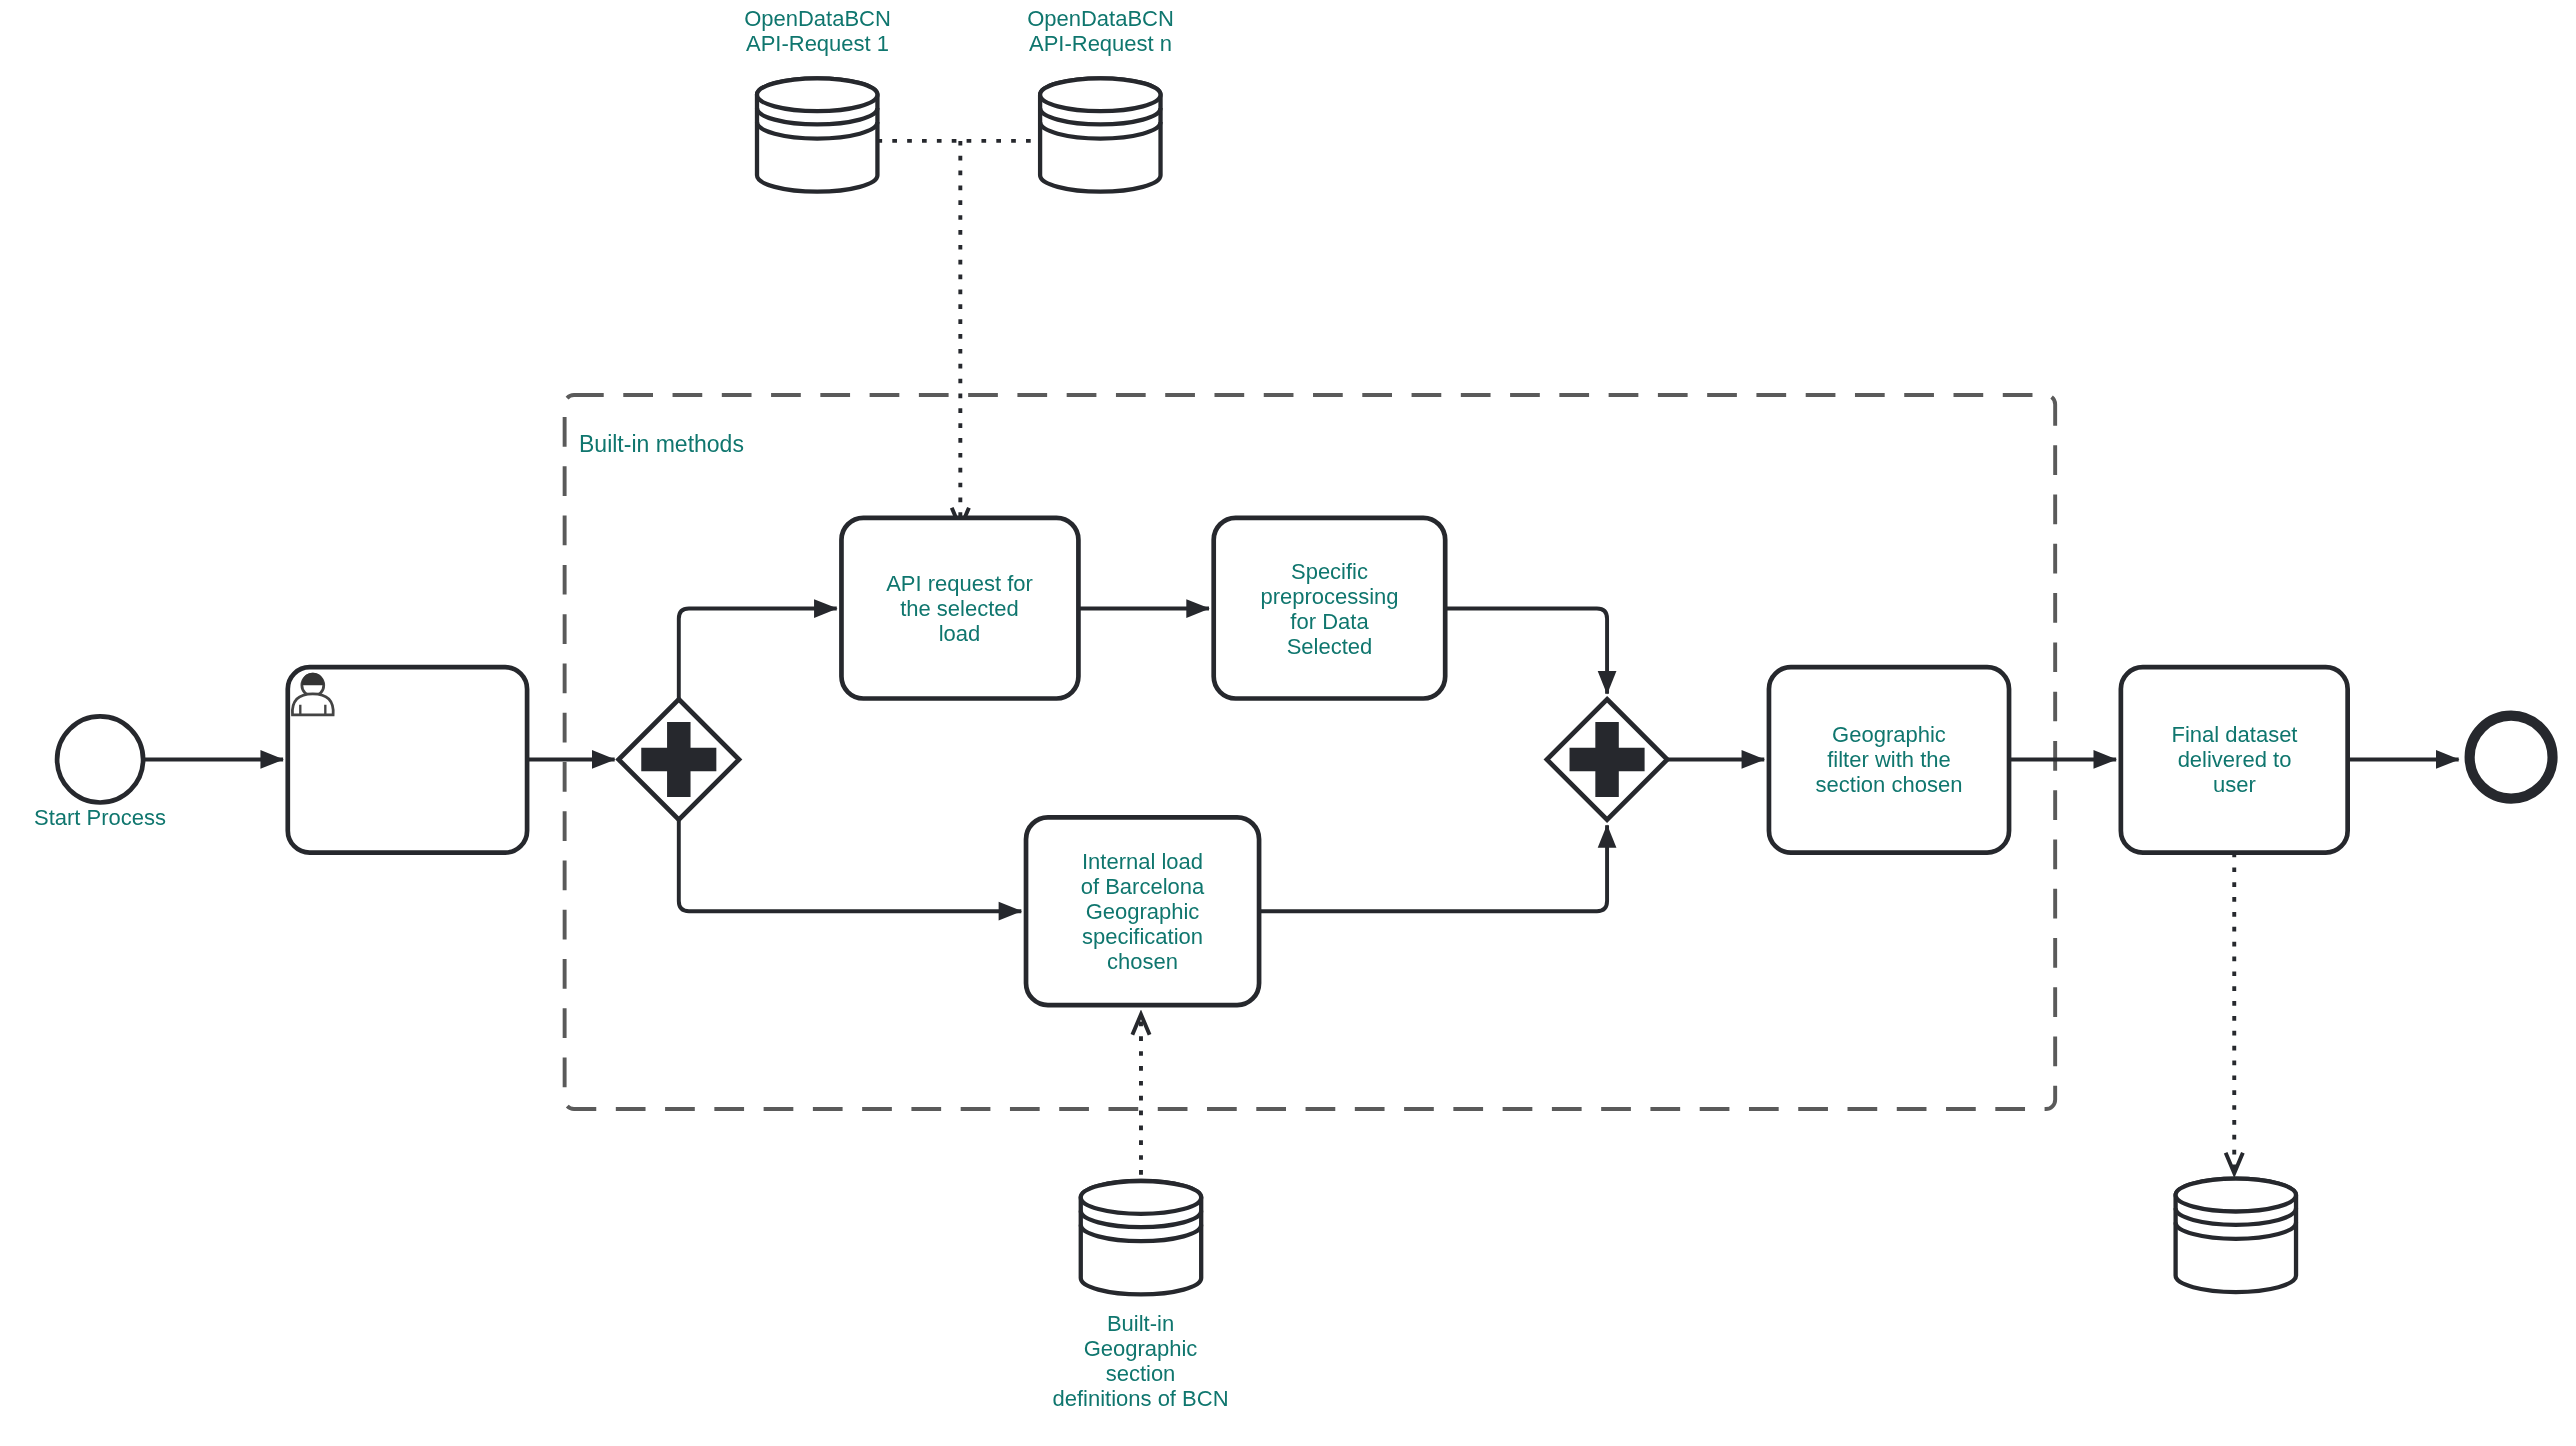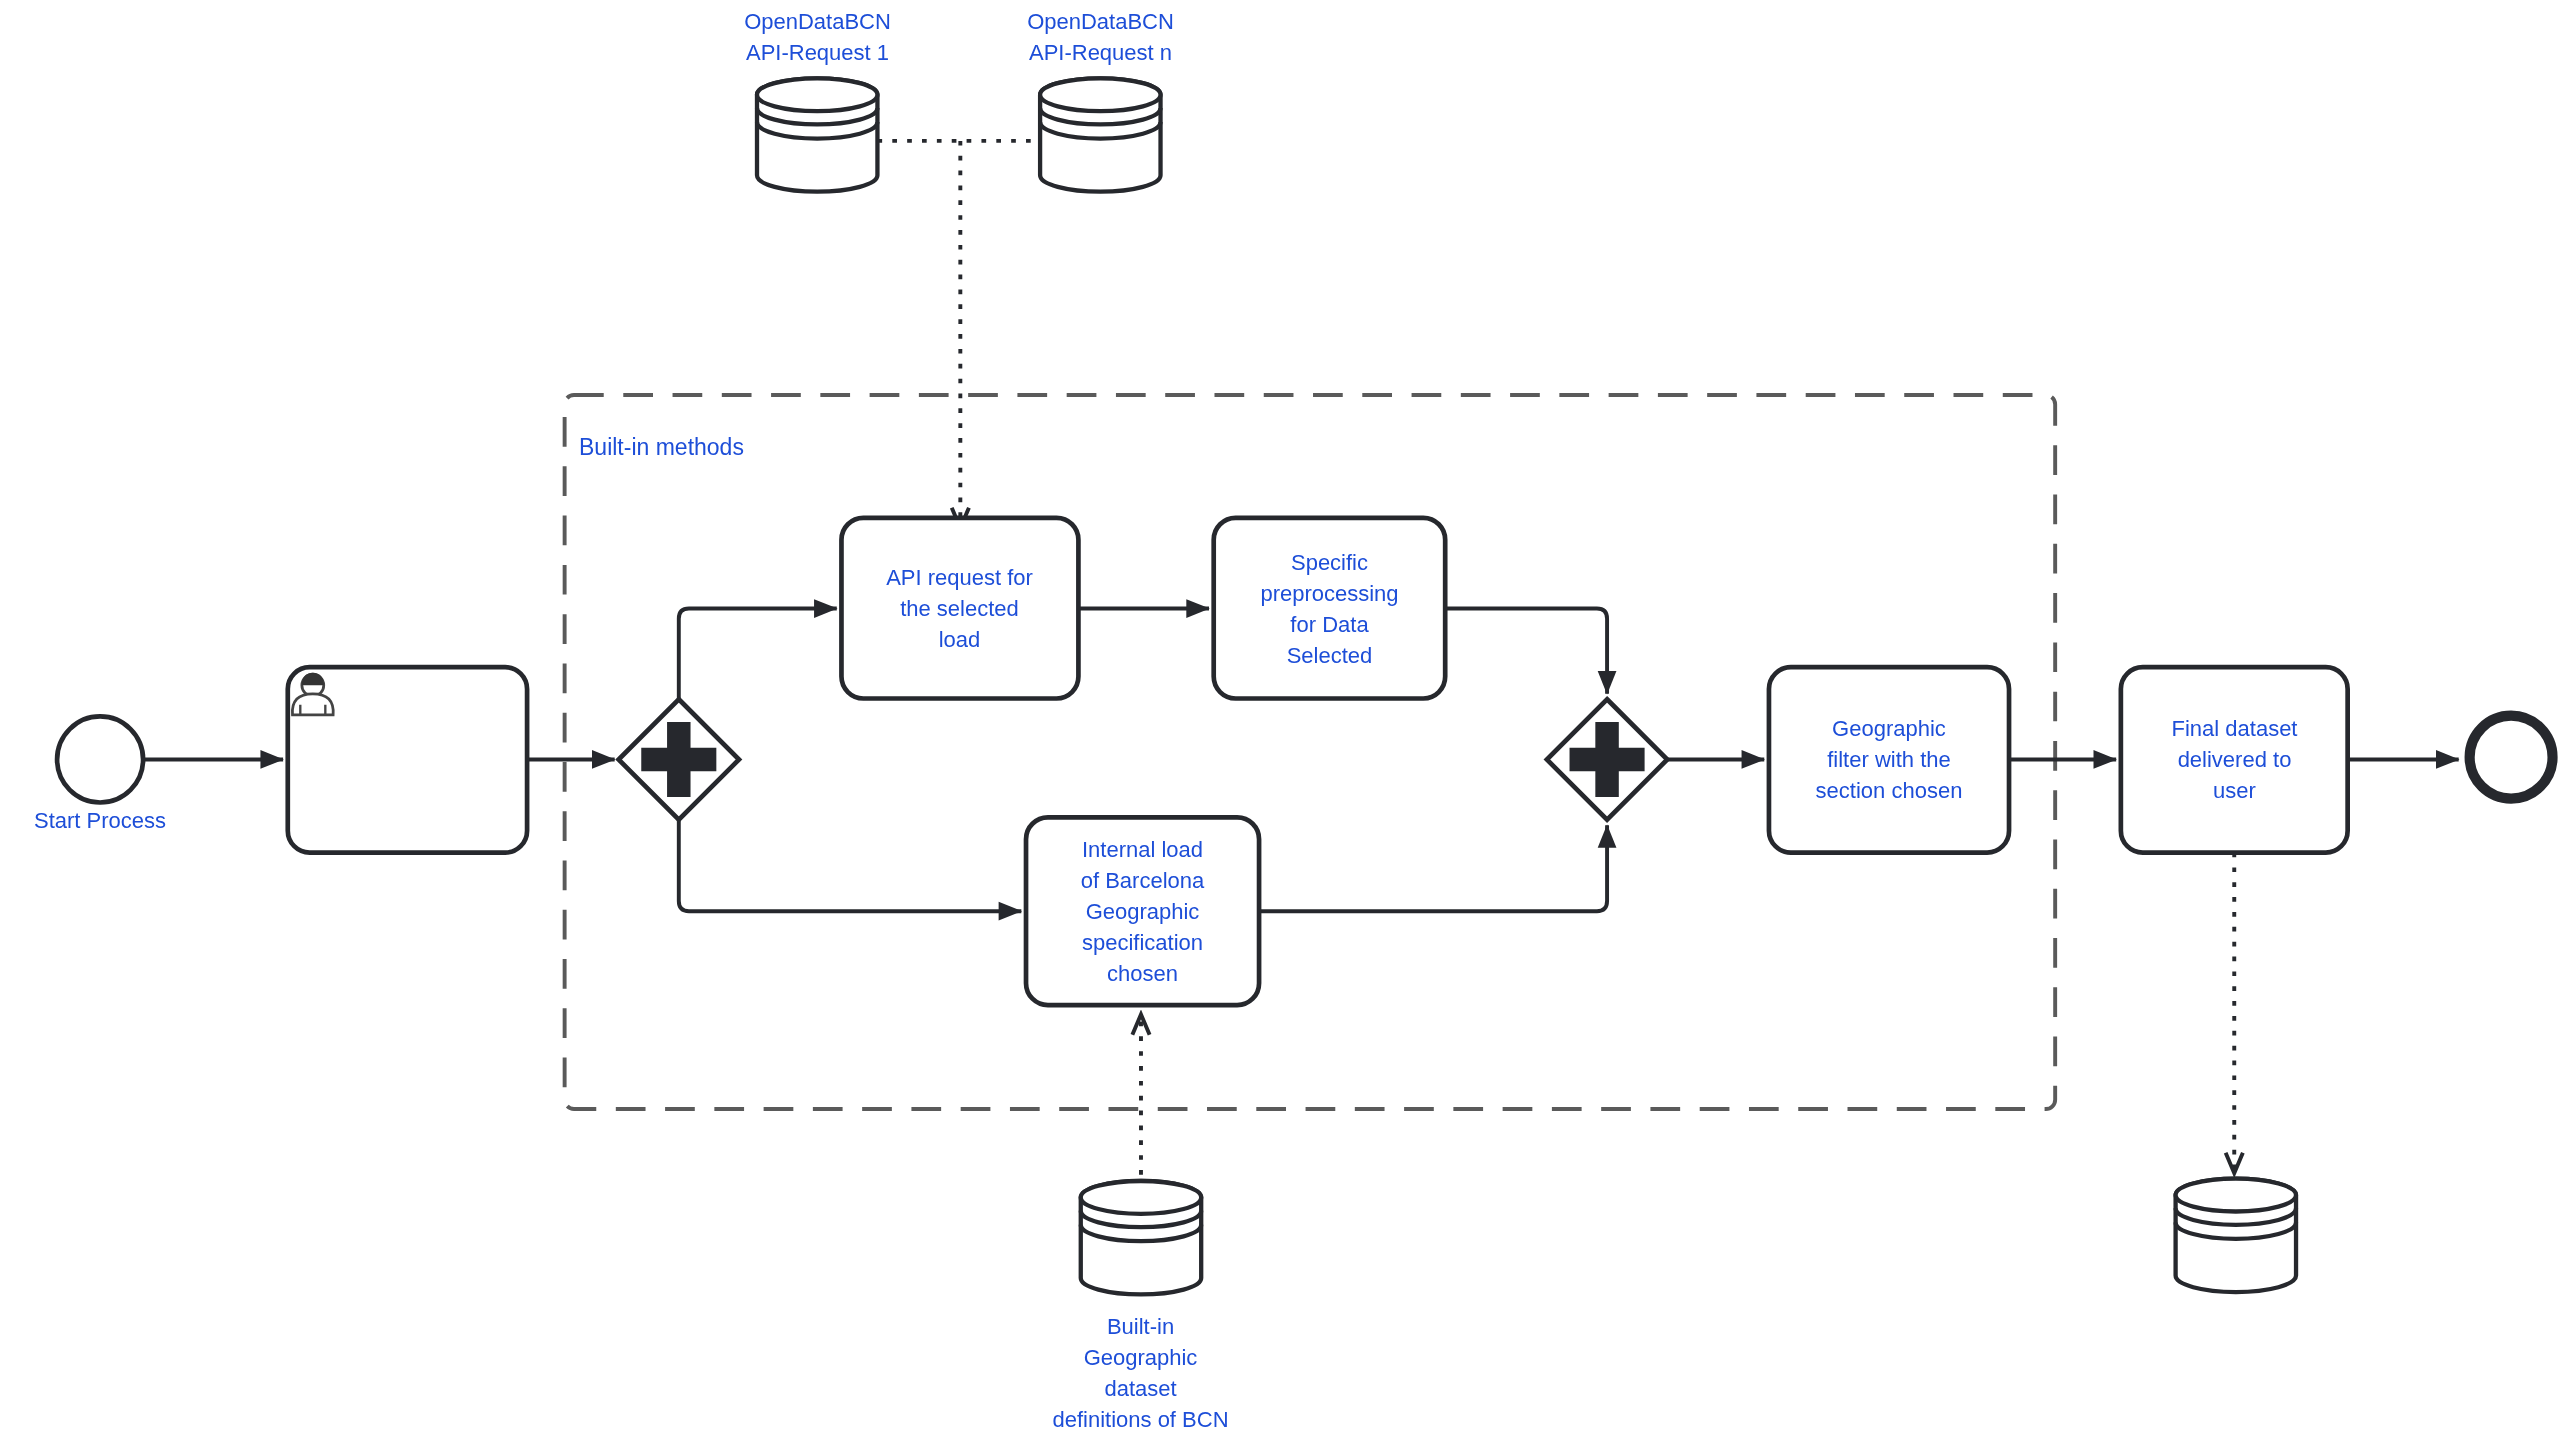--- a/index.html
+++ b/index.html
@@ -10,23 +10,23 @@
     background: #ffffff;
     font-family: "Liberation Sans", sans-serif;
     overflow: hidden;
   }
   .canvas svg.layer {
     position: absolute;
     left: 0; top: 0;
   }
   .lbl {
     position: absolute;
-    color: #1d4ed8;
+    color: #0f766e;
     font-size: 22px;
-    line-height: 31px;
+    line-height: 25px;
     text-align: center;
     white-space: pre-line;
   }
   .box-lbl {
     display: flex;
     align-items: center;
     justify-content: center;
   }
   .container-lbl {
     text-align: left;
@@ -136,18 +136,18 @@
   <div class="lbl box-lbl" style="left:1769px; top:667px; width:240px; height:185px;">Geographic
 filter with the
 section chosen</div>
 
   <div class="lbl box-lbl" style="left:2121px; top:667px; width:227px; height:185px;">Final dataset
 delivered to
 user</div>
 
   <div class="lbl" style="left:945px; top:1311px; width:391px;">Built-in
 Geographic
-dataset
+section
 definitions of BCN</div>
 
 
 </div>
 
 
 </body></html>

